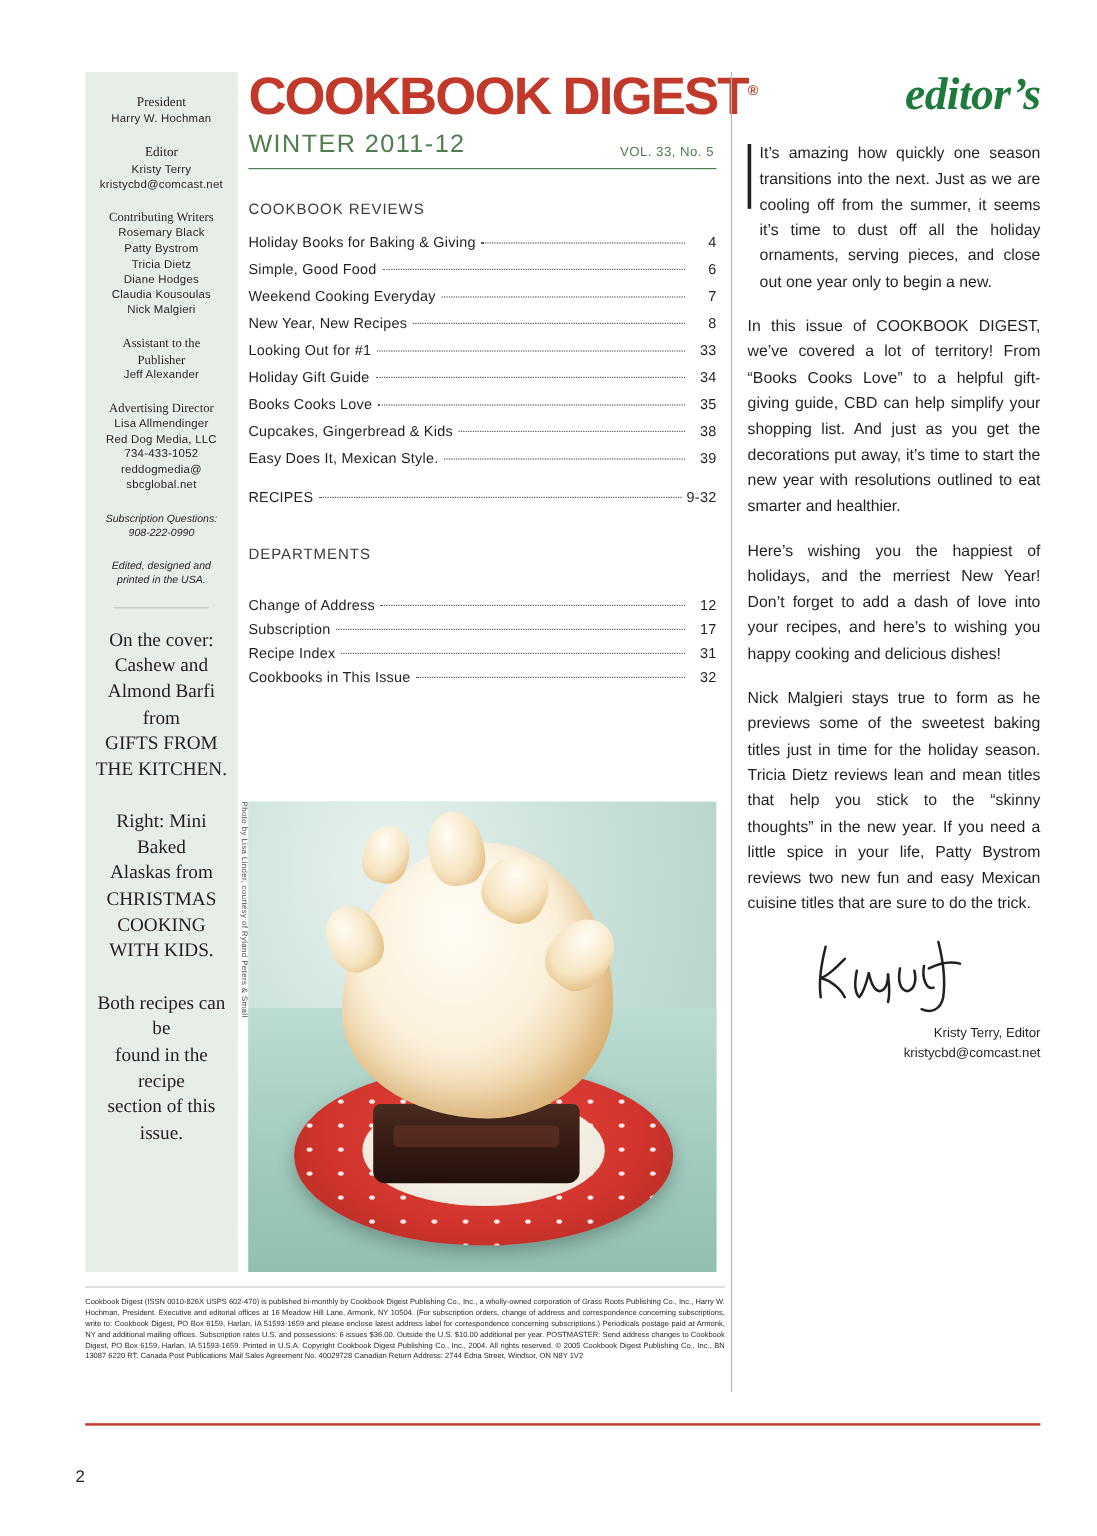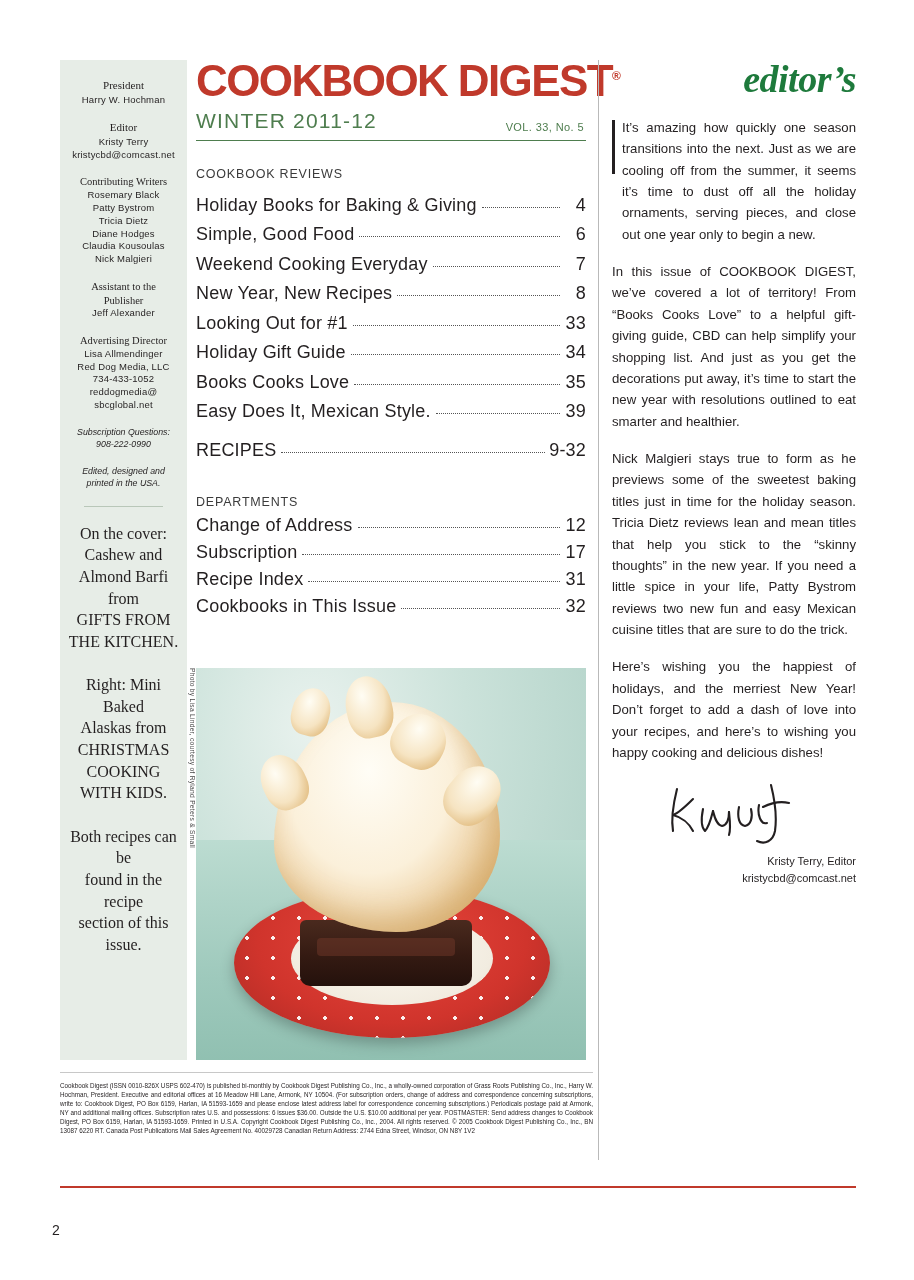--- a/index.html
+++ b/index.html
@@ -11,21 +11,21 @@
     width: 914px;
     height: 1280px;
     font-family: "Liberation Sans", sans-serif;
     color: #231f20;
     position: relative;
     overflow: hidden;
   }
 
   .page {
     position: absolute;
-    left: 0; top: 0;
+    left: 11px; top: 0;
     width: 842px; height: 1280px;
   }
 
   
   .left-col {
     position: absolute;
     left: 60px;
     top: 60px;
     width: 127px;
     height: 1000px;
@@ -118,36 +118,36 @@
   .section-head {
     font-size: 12.5px;
     letter-spacing: 0.8px;
     color: #3b3b3b;
     margin: 26px 0 14px 0;
   }
   .toc-list { margin: 0; padding: 0; list-style: none; }
   .toc-item {
     display: flex;
     align-items: baseline;
-    font-size: 18px;
+    font-size: 12px;
     color: #231f20;
     margin-bottom: 8.5px;
     letter-spacing: 0.2px;
   }
   .toc-title { white-space: nowrap; }
   .toc-dots {
     flex: 1 1 auto;
     margin: 0 4px 0 5px;
     border-bottom: 1.4px dotted #555;
     transform: translateY(-3px);
   }
   .toc-page { white-space: nowrap; min-width: 22px; text-align: right; }
 
   .recipes-row { margin-top: 18px; }
-  .depts-head { margin-top: 34px; margin-bottom: 6px; }
+  .depts-head { margin-top: 34px; margin-bottom: 28px; }
   .dept-item { margin-bottom: 6px; }
 
   
   .photo-wrap {
     position: absolute;
     left: 196px;
     top: 668px;
     width: 390px;
     height: 392px;
   }
@@ -450,20 +450,25 @@
       </li>
       <li class="toc-item">
         <span class="toc-title">Holiday Gift Guide</span>
         <span class="toc-dots"></span>
         <span class="toc-page">34</span>
       </li>
       <li class="toc-item">
         <span class="toc-title">Books Cooks Love</span>
         <span class="toc-dots"></span>
         <span class="toc-page">35</span>
+      </li>
+      <li class="toc-item">
+        <span class="toc-title">Cupcakes, Gingerbread &amp; Kids</span>
+        <span class="toc-dots"></span>
+        <span class="toc-page">38</span>
       </li>
       <li class="toc-item">
         <span class="toc-title">Easy Does It, Mexican Style.</span>
         <span class="toc-dots"></span>
         <span class="toc-page">39</span>
       </li>
     </ul>
 
     <div class="toc-item recipes-row">
       <span class="toc-title">RECIPES</span>
@@ -521,22 +526,22 @@
   <div class="vert-rule"></div>
 
   <div class="right-col">
     <div class="el-title">
       <div>editor’s</div>
     </div>
 
     <div class="el-body">
       <p class="el-first">It’s amazing how quickly one season transitions into the next. Just as we are cooling off from the summer, it seems it’s time to dust off all the holiday ornaments, serving pieces, and close out one year only to begin a new.</p>
       <p>In this issue of COOKBOOK DIGEST, we’ve covered a lot of territory!   From “Books Cooks Love” to a helpful gift-giving guide, CBD can help simplify your shopping list.    And just as you get the decorations put away, it’s time to start the new year with resolutions outlined to eat smarter and healthier.</p>
+      <p>Here’s wishing you the happiest of holidays, and the merriest New Year!  Don’t forget to add a dash of love into your recipes, and here’s to wishing you happy cooking and delicious dishes!</p>
       <p>Nick Malgieri stays true to form as he previews some of the sweetest baking titles just in time for the holiday season.   Tricia Dietz reviews lean and mean titles that help you stick to the “skinny thoughts” in the new year.  If you need a little spice in your life, Patty Bystrom reviews two new fun and easy Mexican cuisine titles that are sure to do the trick.</p>
-      <p>Here’s wishing you the happiest of holidays, and the merriest New Year!  Don’t forget to add a dash of love into your recipes, and here’s to wishing you happy cooking and delicious dishes!</p>
     </div>
 
     <div class="signature">
       <svg class="sig-svg" width="150" height="70" viewBox="0 0 150 70">
         <g fill="none" stroke="#231f20" stroke-width="2.1" stroke-linecap="round" stroke-linejoin="round">
           <path d="M18 10 C14 26, 12 40, 14 52"></path>
           <path d="M34 20 C26 28, 20 34, 14 36 C22 38, 30 44, 34 52"></path>
           <path d="M44 30 C42 40, 42 48, 46 52 C50 48, 52 40, 54 32"></path>
           <path d="M54 32 C56 40, 58 46, 63 47 C68 46, 70 40, 70 33"></path>
           <path d="M70 33 C71 42, 72 50, 70 56"></path>

